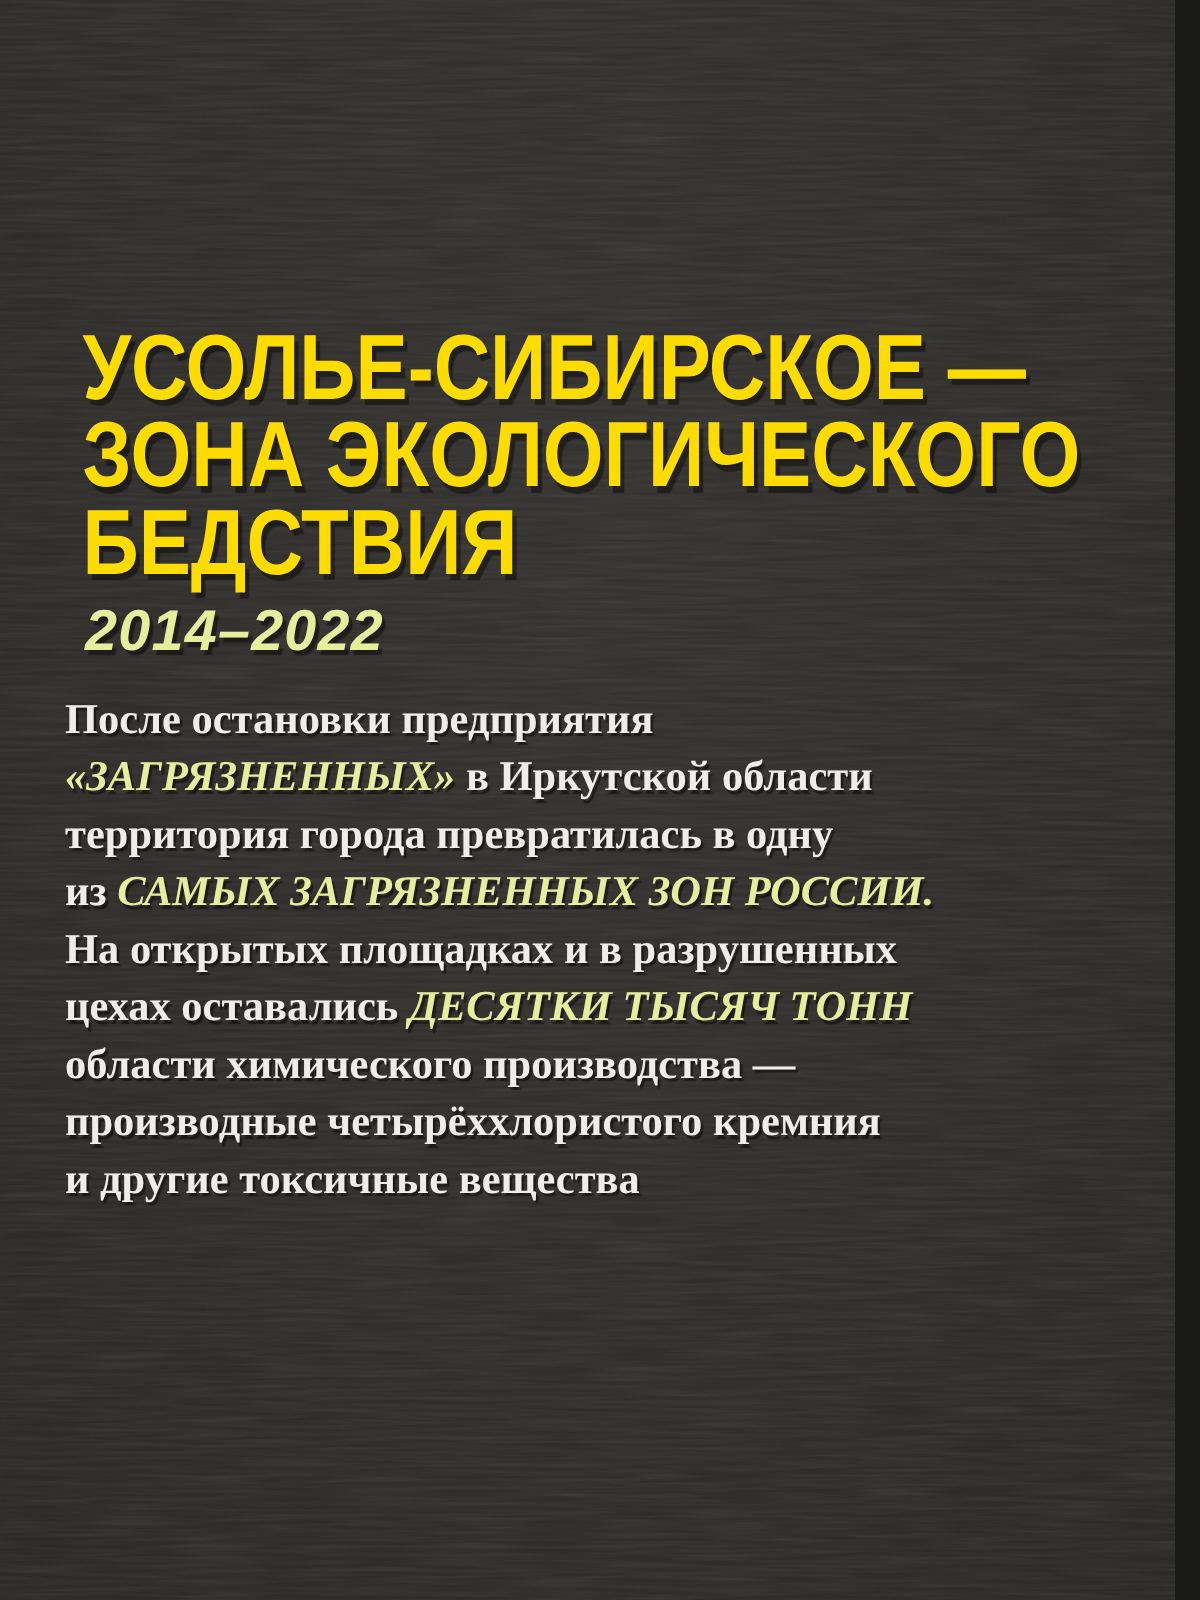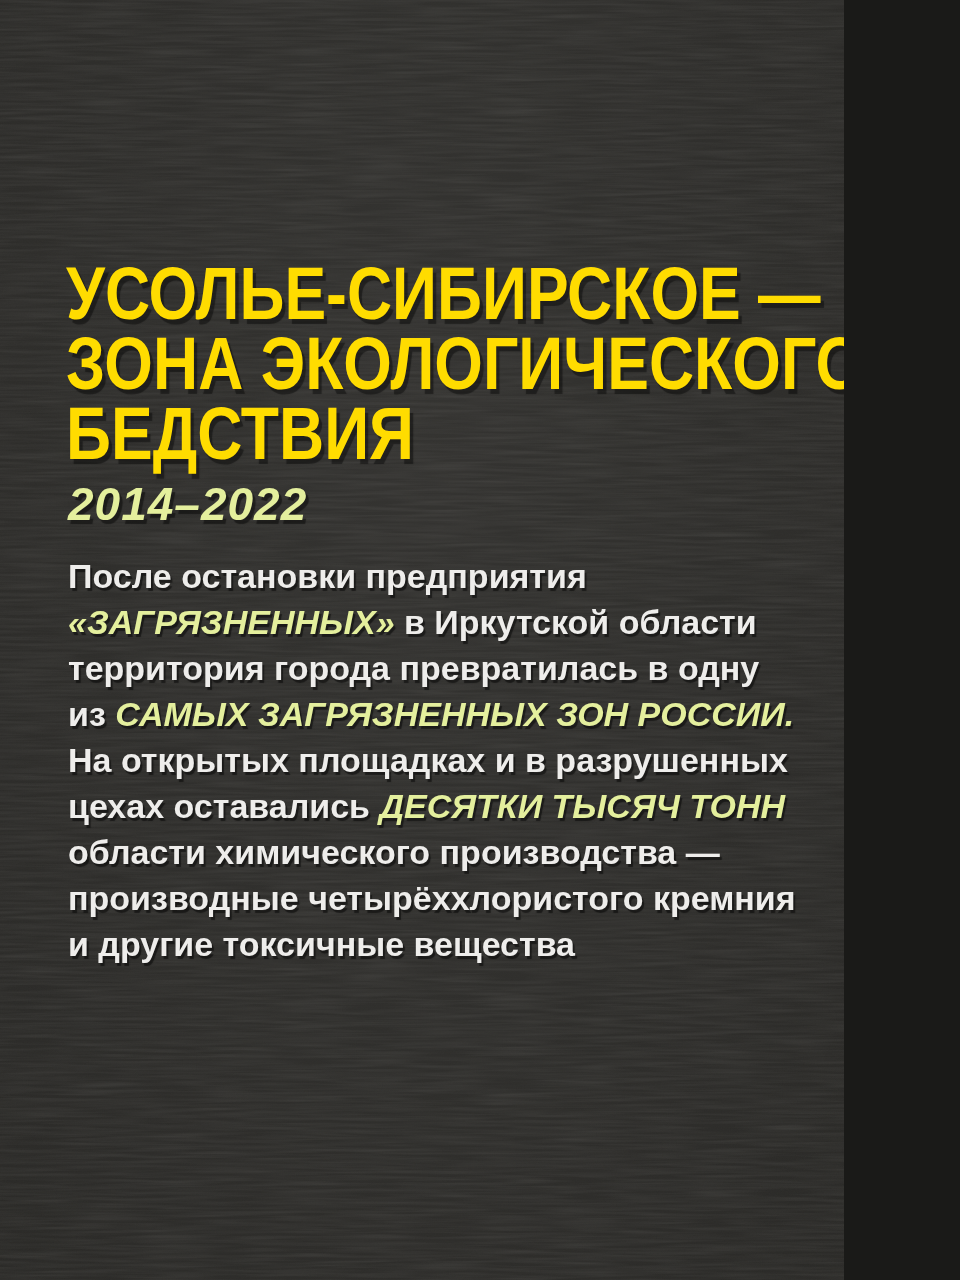--- a/index.html
+++ b/index.html
@@ -2,21 +2,21 @@
 <html style="--bg: #2e2d2b; --title-color: #ffdc00; --hl-color: #e4ef9d; --body-color: #eeedeb;"><head>
 <meta charset="utf-8">
 <style>
   html, body {
     margin: 0;
     padding: 0;
     background: #1a1a18;
   }
   .page {
     position: relative;
-    width: 844px;
+    width: 940px;
     height: 1280px;
     overflow: hidden;
     background: var(--bg, #2e2d2b);
     background-image: radial-gradient(ellipse at 50% 32%, #343331 0%, #2d2c2a 60%, #282725 100%);
     font-family: "Liberation Sans", "DejaVu Sans", sans-serif;
   }
   .texture {
     position: absolute;
     left: 0; top: 0;
     width: 960px; height: 1280px;
@@ -50,23 +50,24 @@
     font-size: 46px;
     line-height: 50px;
     font-weight: bold;
     font-style: italic;
     letter-spacing: 1px;
     color: var(--hl-color, #e4ef9d);
     text-shadow: 3px 4px 1px rgba(0,0,0,0.45);
   }
   .body-block {
     position: absolute;
-    left: 68px;
+    left: 52px;
     top: 553px;
     width: 870px;
+    font-family: Liberation Serif, serif;
   }
   .body-line {
     font-size: 34px;
     line-height: 46px;
     font-weight: bold;
     white-space: nowrap;
     color: var(--body-color, #eeedeb);
     text-shadow: 2px 3px 1px rgba(0,0,0,0.5);
   }
   .seg-regular {

